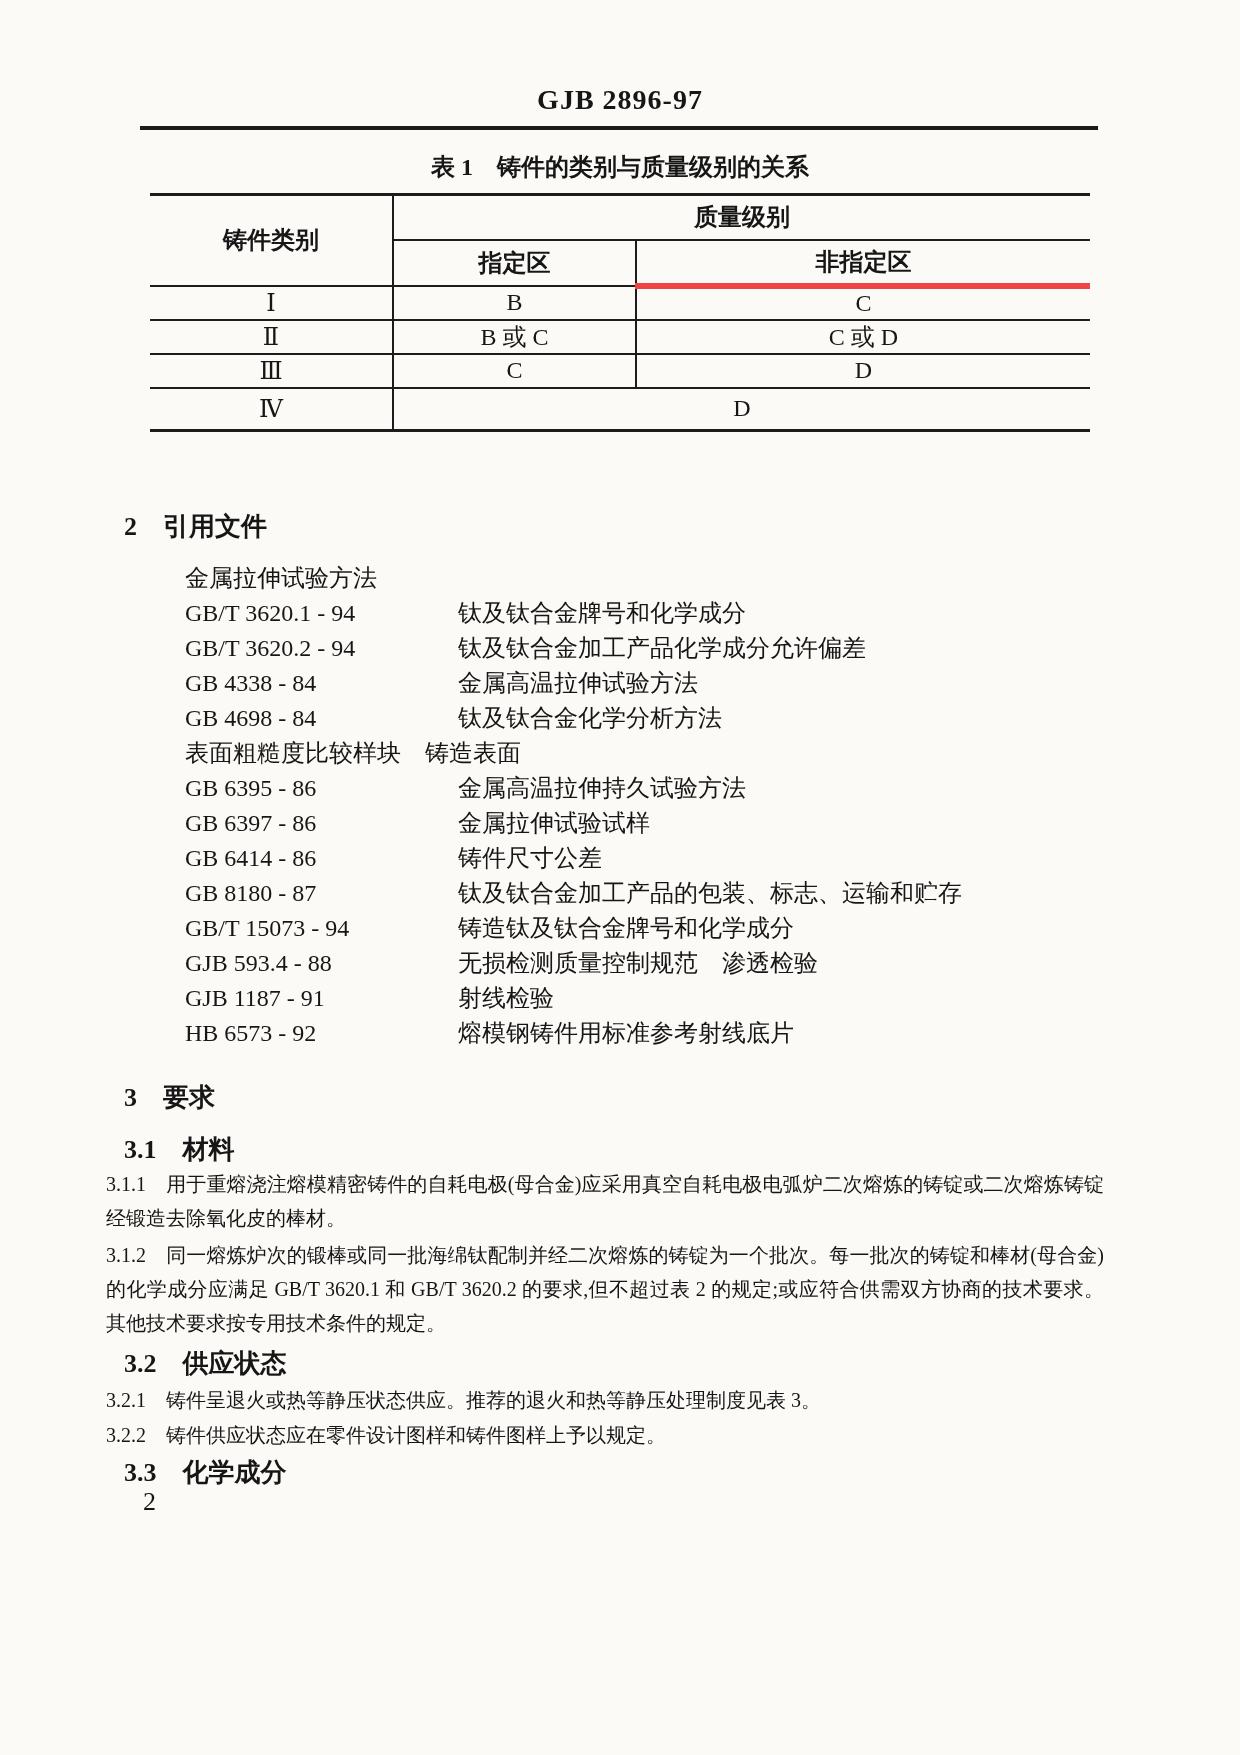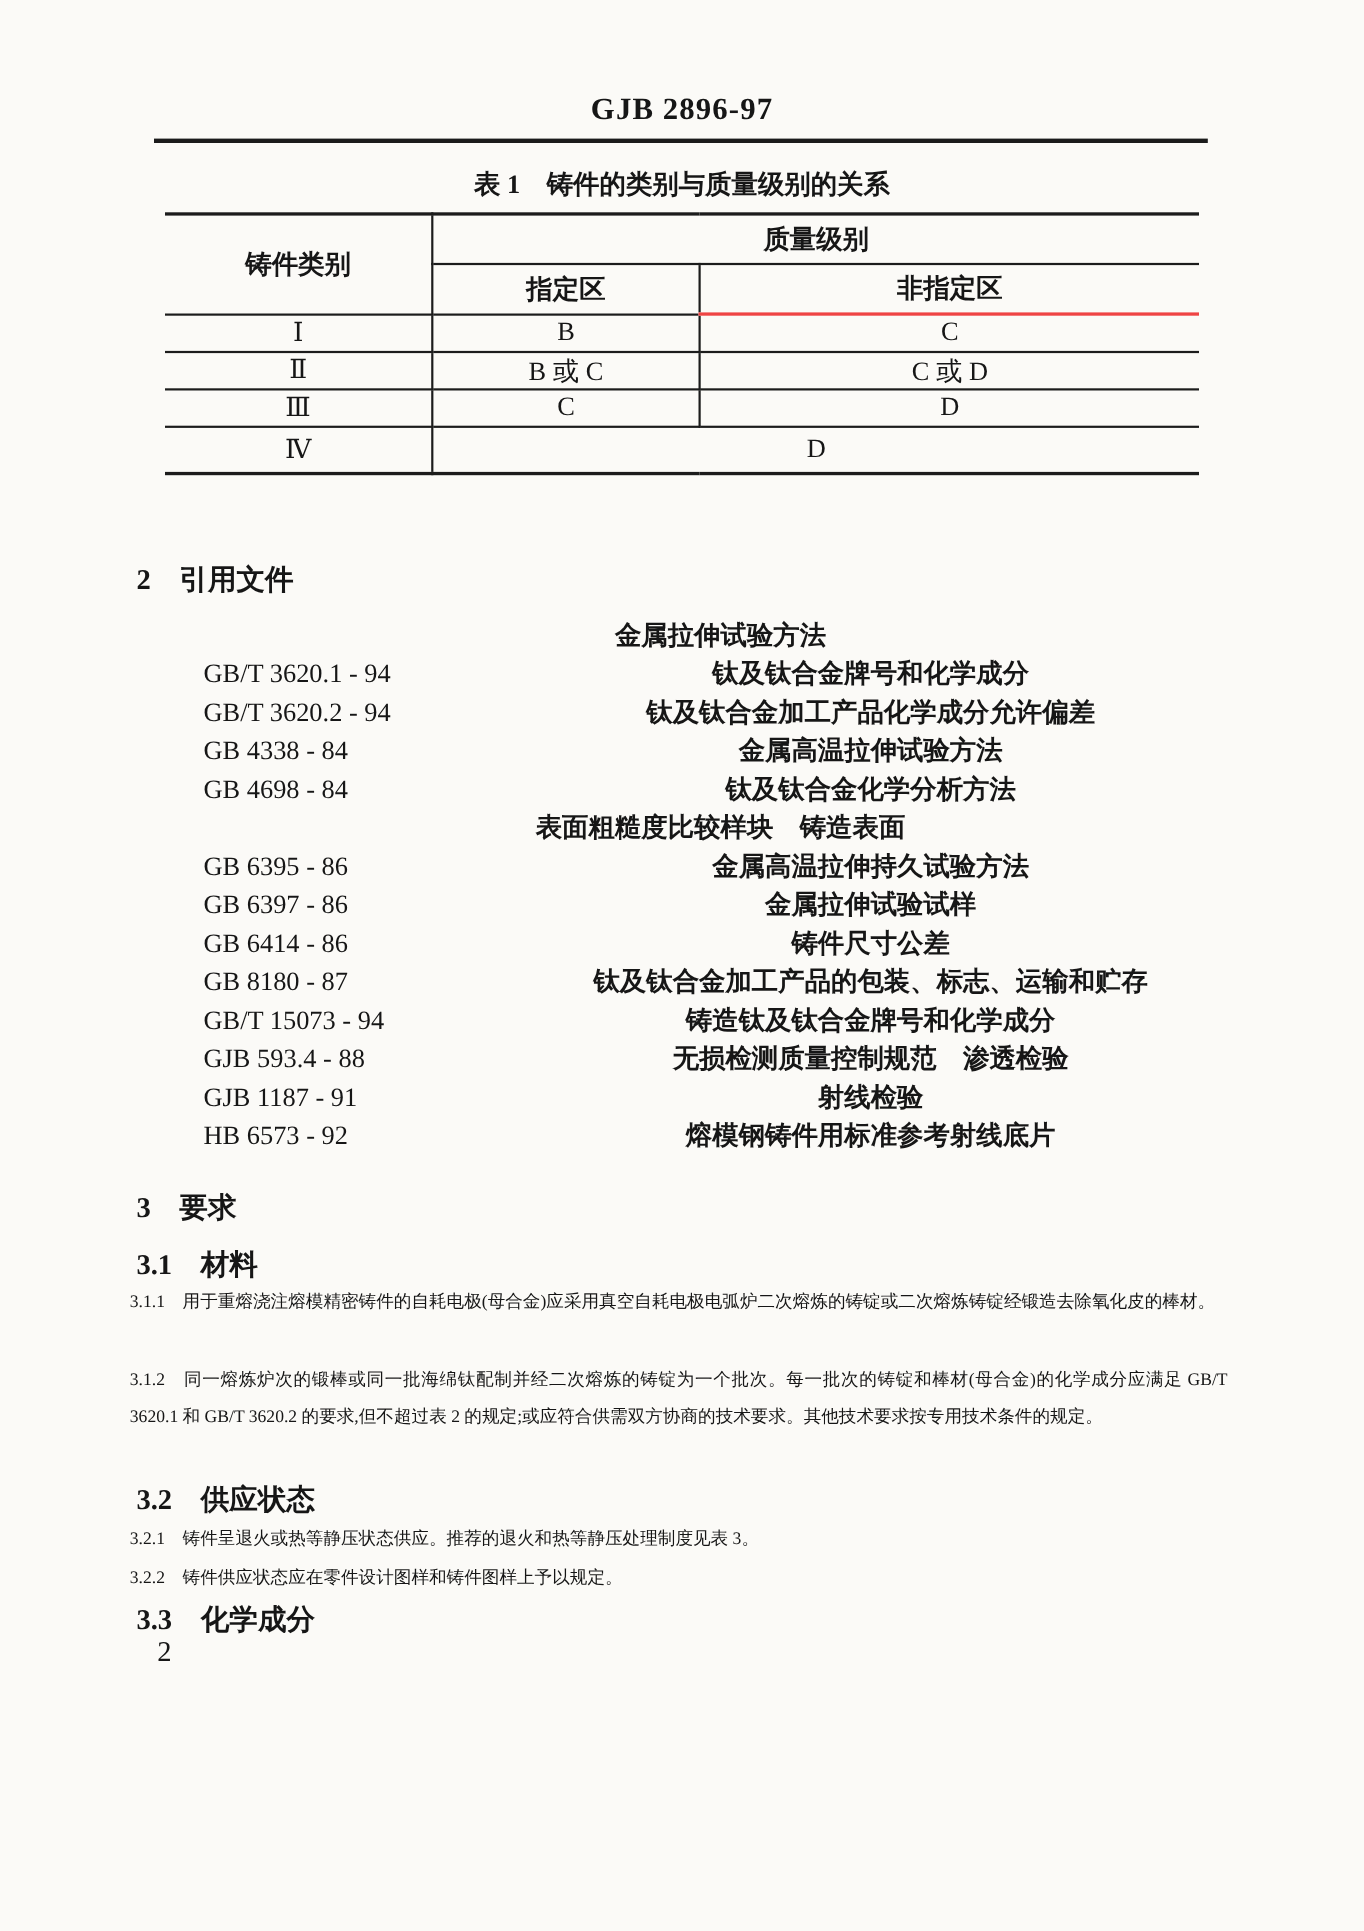--- a/index.html
+++ b/index.html
@@ -47,46 +47,46 @@
   table.t1 col.c3 { width:454px; }
   table.t1 th, table.t1 td {
     text-align:center; vertical-align:middle;
     font-weight:normal;
     padding:0;
   }
   table.t1 th { font-weight:bold; }
   .th-cat   { border-right:2px solid #1c1c1c; border-bottom:2px solid #1c1c1c; }
   .th-group { height:45px; border-bottom:2px solid #1c1c1c; }
   .th-sub1  { height:46px; border-right:2px solid #1c1c1c; border-bottom:2px solid #1c1c1c; }
-  .th-sub2  { height:46px; border-bottom:3px solid #ef4444; }
+  .th-sub2  { height:46px; border-bottom:6px solid #ef4444; }
   td.cat    { border-right:2px solid #1c1c1c; }
   tr.r-data td { height:34px; border-bottom:2px solid #1c1c1c; }
   td.mid    { border-right:2px solid #1c1c1c; }
   tr.r-last td { height:43px; border-bottom:none; }
   .serifnum { font-family:"Liberation Serif","DejaVu Serif",serif; }
 
   
   .sec2-heading {
     top:509px; left:124px;
     font-size:26px; font-weight:bold;
   }
   .ref-list { top:561px; left:185px; width:940px; }
   .ref-row  { display:flex; height:35px; line-height:35px; font-size:24px; }
   .ref-code { width:273px; flex:0 0 273px; }
-  .ref-title{ flex:1; font-weight:700; white-space:pre;text-align:center; }
+  .ref-title{ flex:1; font-weight:400; white-space:pre; }
 
   
   .sec-heading { font-size:26px; font-weight:bold; }
   .s3-heading   { top:1080px; left:124px; }
   .s31-heading  { top:1132px; left:124px; }
   .s32-heading  { top:1346px; left:124px; }
   .s33-heading  { top:1455px; left:124px; }
   .para {
-    left:118px; width:998px;
-    font-size:16px; line-height:34px;
+    left:106px; width:998px;
+    font-size:20px; line-height:34px;
     text-align:justify;
     font-weight:500;
     font-family:Liberation Serif, serif;
   }
   .p311 { top:1167px; }
   .p312 { top:1238px; }
   .p321 { top:1386px; line-height:28px; }
   .p322 { top:1421px; line-height:28px; }
 
   .page-number {

